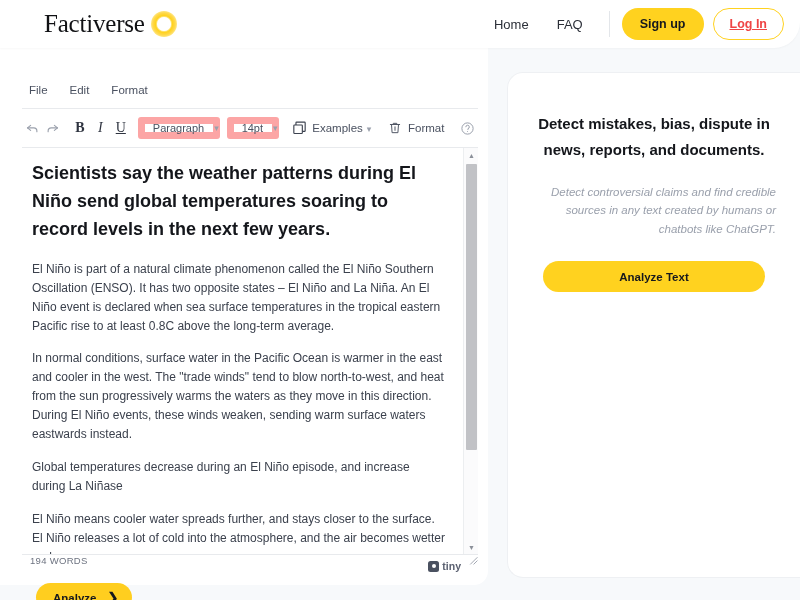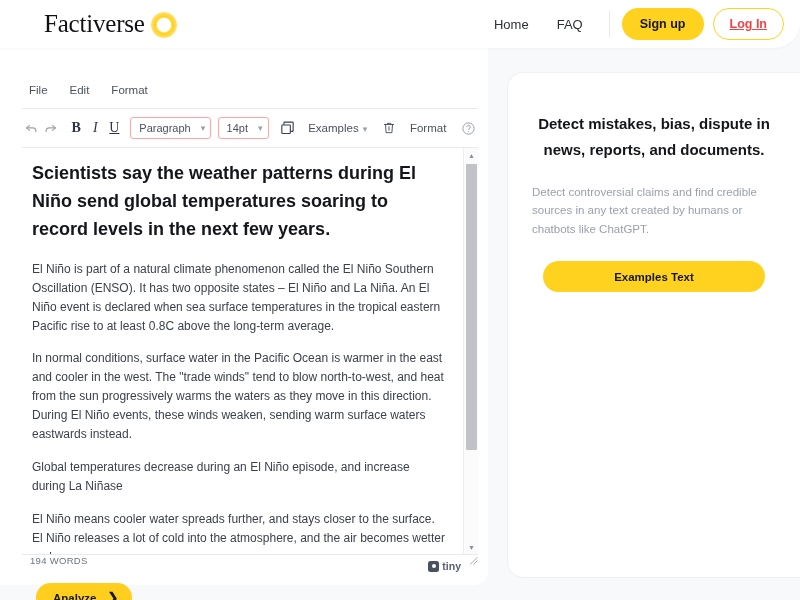--- a/index.html
+++ b/index.html
@@ -19,21 +19,21 @@
     background: #ffffff;
     border-bottom-right-radius: 26px;
     border-bottom-left-radius: 0;
     display: flex;
     align-items: center;
     box-shadow: 0 1px 2px rgba(0,0,0,0.03);
     z-index: 5;
   }
   .brand {
     display: flex;
-    align-items: flex-end;
+    align-items: center;
     margin-left: 44px;
     gap: 6px;
   }
   .brand-word {
     font-family: "Liberation Serif", serif;
     font-size: 25px;
     letter-spacing: -0.2px;
     color: #101114;
   }
   .sun-icon {
@@ -142,36 +142,36 @@
     cursor: pointer;
     border-radius: 3px;
     font-size: 14px;
   }
   .tb-btn.arrow { color: #9aa0ac; font-size: 15px; }
   .tb-gap { width: 8px; }
   .tb-bold { font-weight: bold; font-size: 14px; color: #2f3440; font-family:"Liberation Serif",serif;}
   .tb-ital { font-style: italic; font-size: 14px; color: #2f3440; font-family:"Liberation Serif",serif;}
   .tb-und  { text-decoration: underline; font-size: 14px; color: #2f3440; font-family:"Liberation Serif",serif;}
   .tb-select {
-    border: 1px solid #fca5a5;
+    border: 7px solid #fca5a5;
     border-radius: 3px;
     height: 22px;
     display: flex;
     align-items: center;
     padding: 0 5px 0 8px;
     font-size: 11px;
     color: #4a5160;
     cursor: pointer;
     gap: 10px;
     background: #fff;
   }
   .tb-select .caret { color: #9aa0ac; font-size: 9px; }
   .tb-text {
     font-size: 11.5px; color: #4a5160;
-    cursor: pointer; padding: 0 3px; margin-left: 8px;
+    cursor: pointer; padding: 0 3px;
   }
   .caret-sm { font-size: 9px; color: #9aa0ac; margin-left: 4px;}
   .tb-sep2 { width: 12px; }
 
   .toolbar-sep {
     position: absolute;
     left: 22px; top: 99px;
     width: 456px; height: 1px;
     background: #e8eaed;
   }
@@ -312,22 +312,23 @@
     font-size: 15px;
     font-weight: bold;
     color: #14161b;
     text-align: center;
     line-height: 1.75;
   }
   .rc-sub {
     margin: 19px 24px 0 24px;
     font-size: 11.5px;
     color: #9aa0ac;
-    text-align: left;
+    text-align: right;
     line-height: 1.65;
+    font-style: italic;
   }
   .btn-analyze-text {
     display: block;
     margin: 22px auto 0 auto;
     width: 222px; height: 31px;
     background: #ffd21f;
     border: none;
     border-radius: 17px;
     font-size: 11.5px;
     font-weight: bold;
@@ -455,14 +456,14 @@
 
   <button class="btn-analyze">
     <span>Analyze</span>
     <span class="chev">❯</span>
   </button>
 </div>
 
 <div class="right-card">
   <div class="rc-title">Detect mistakes, bias, dispute in news, reports, and documents.</div>
   <div class="rc-sub">Detect controversial claims and find credible sources in any text created by humans or chatbots like ChatGPT.</div>
-  <button class="btn-analyze-text">Examples Text</button>
+  <button class="btn-analyze-text">Analyze Text</button>
 </div>
 
 </body></html>

